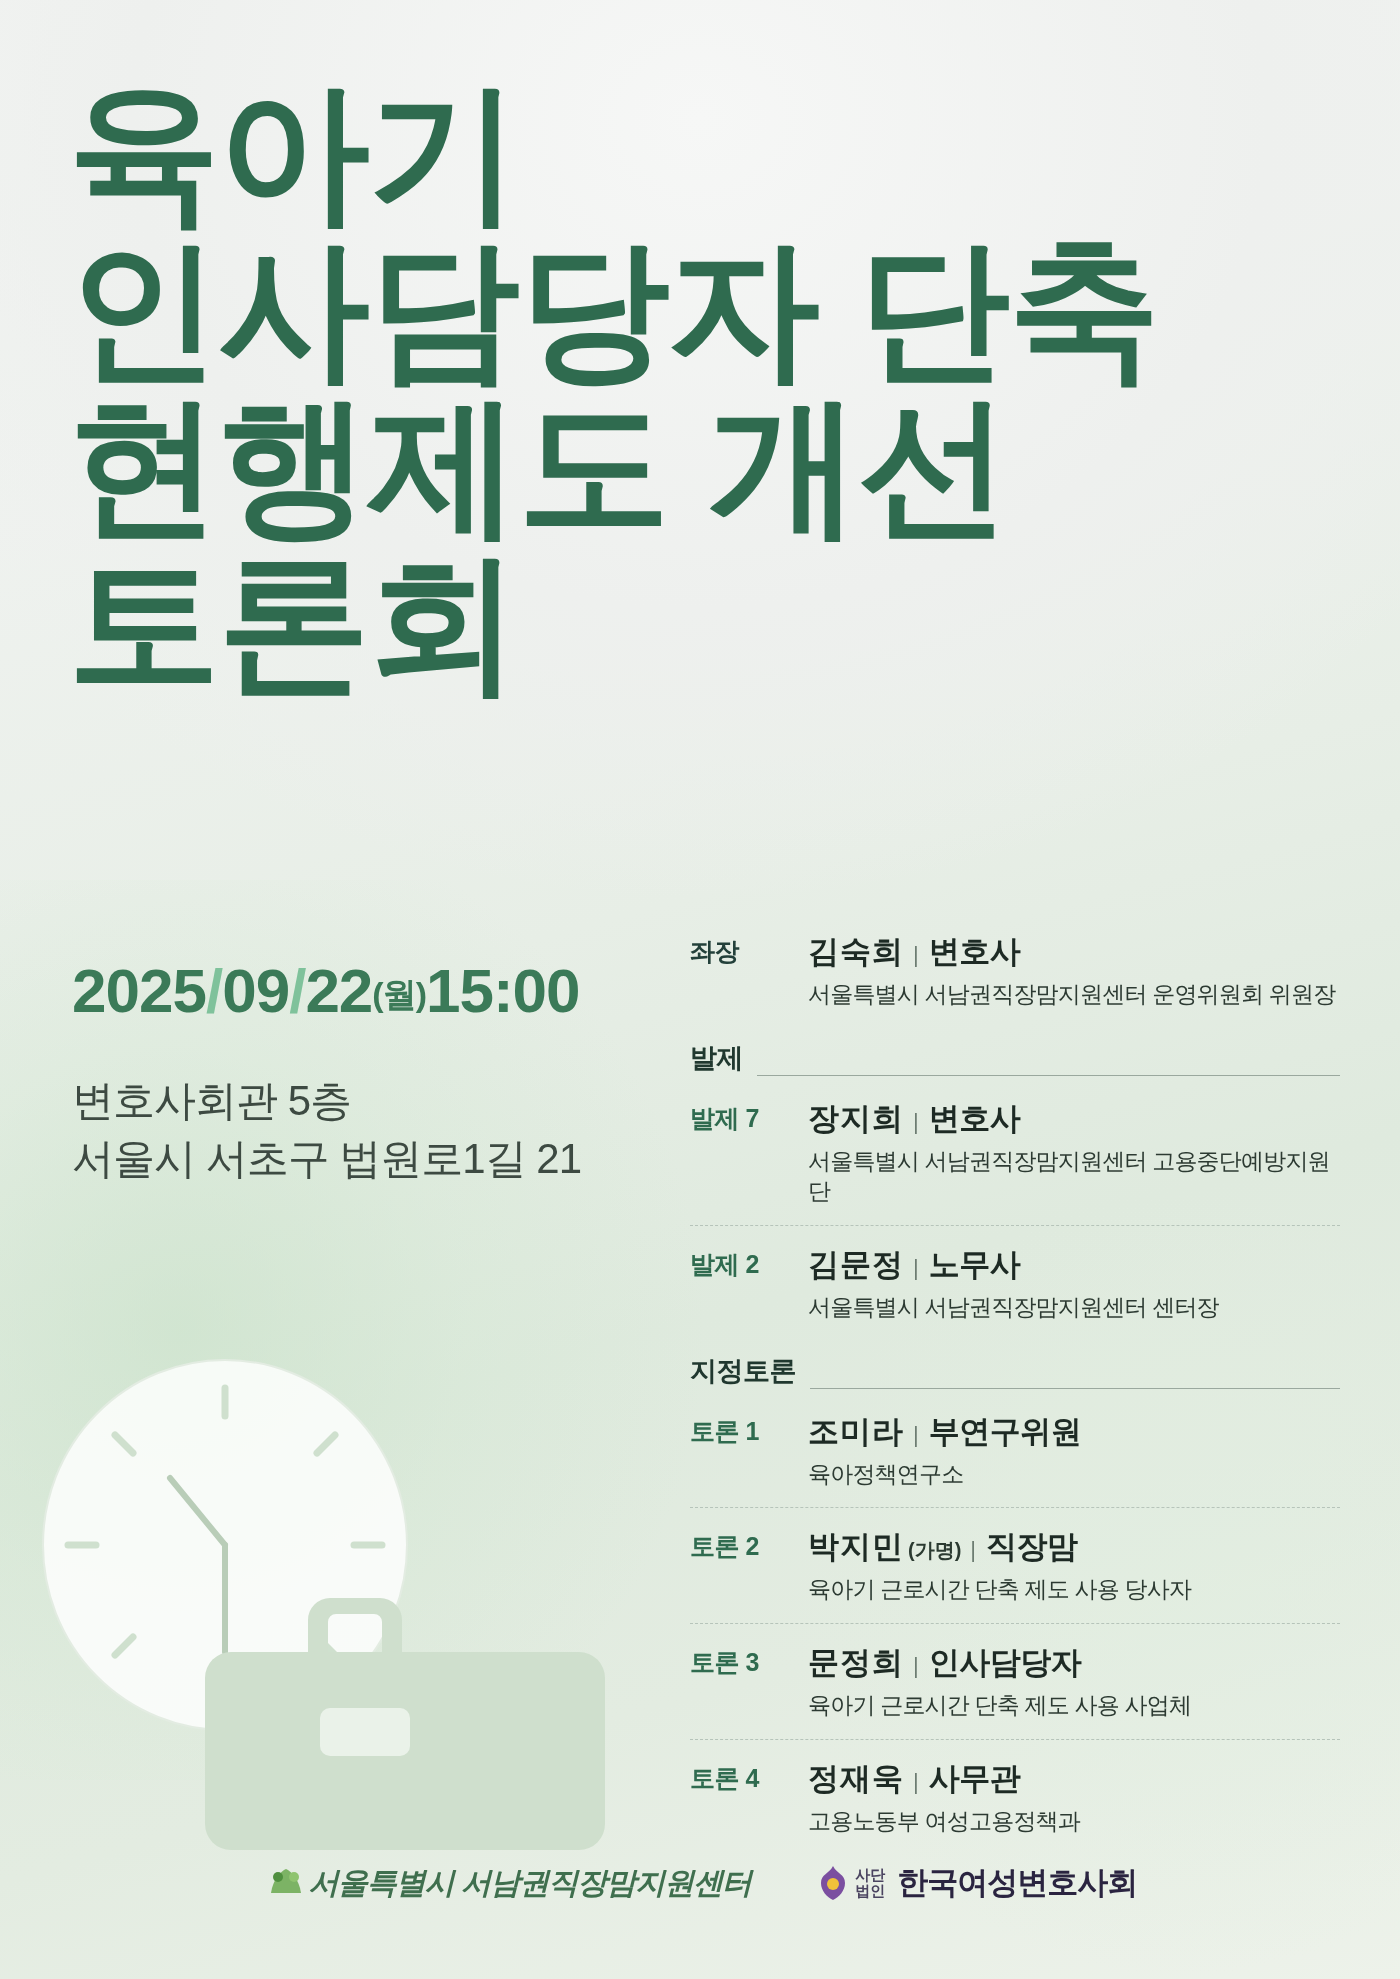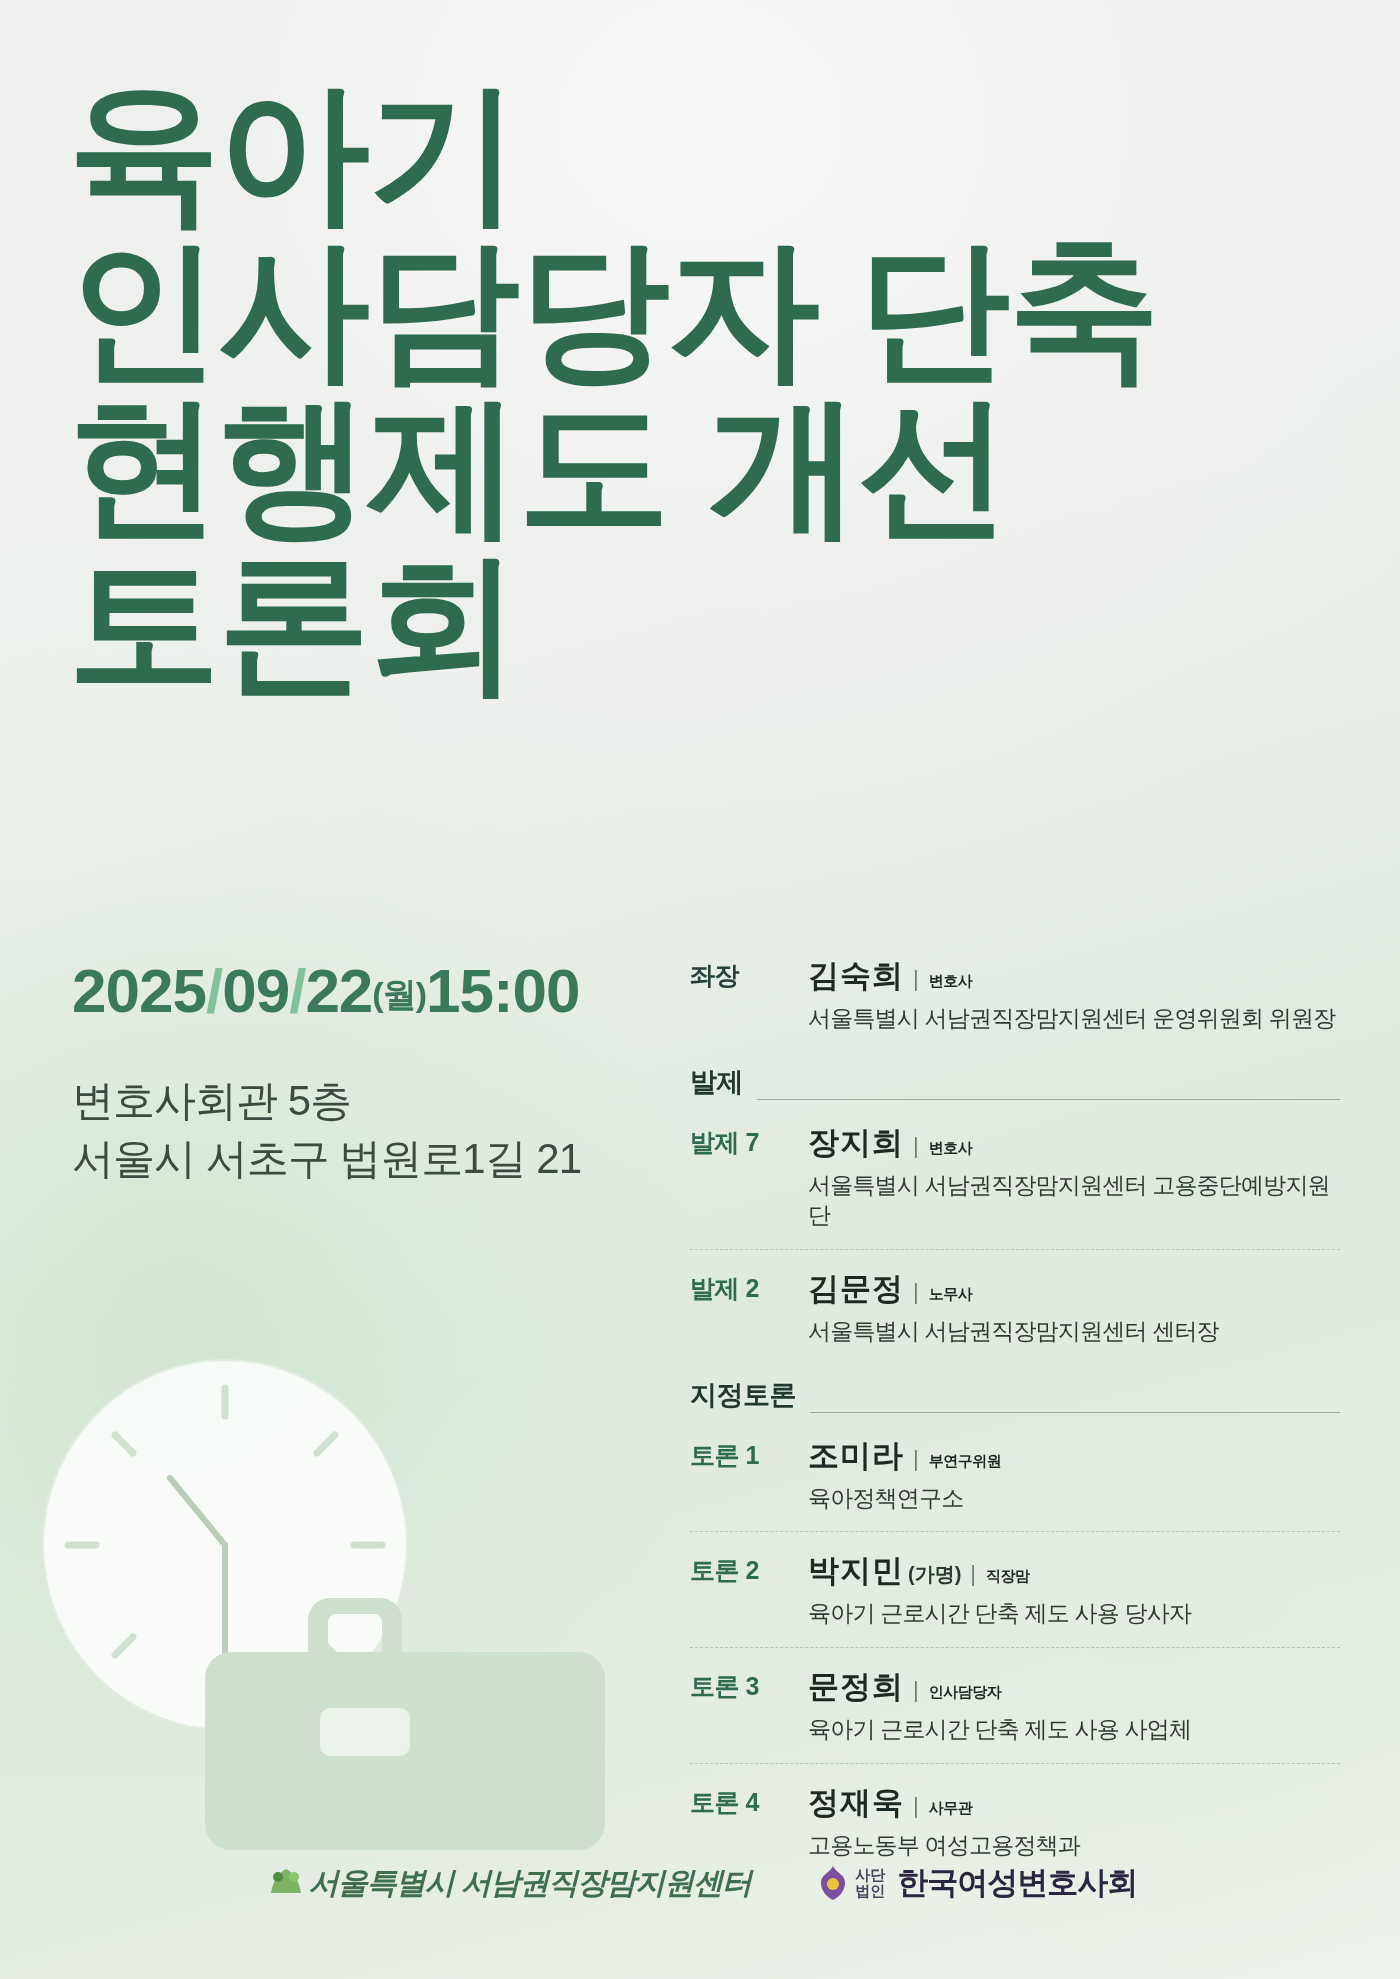--- a/index.html
+++ b/index.html
@@ -82,21 +82,21 @@
     left: 30px;
     top: 1330px;
     width: 640px;
     height: 540px;
   }
 
   
   .program {
     position: absolute;
     left: 690px;
-    top: 955px;
+    top: 931px;
     width: 650px;
   }
   .row {
     display: flex;
     align-items: flex-start;
     padding: 0 0 0 0;
   }
   .role {
     width: 118px;
     flex: 0 0 118px;
@@ -124,21 +124,21 @@
     margin-left: 4px;
     color: #2b3a31;
   }
   .person .bar {
     color: #6d7d72;
     font-weight: 400;
     margin: 0 9px;
     font-size: 22px;
   }
   .person .role2 {
-    font-size: 15px;
+    font-size: 31px;
     font-weight: 600;
     color: #1d2a24;
     letter-spacing: -0.5px;
   }
   .affil {
     font-size: 23px;
     color: #2c3a32;
     margin-top: 7px;
     letter-spacing: -0.8px;
     line-height: 1.3;

